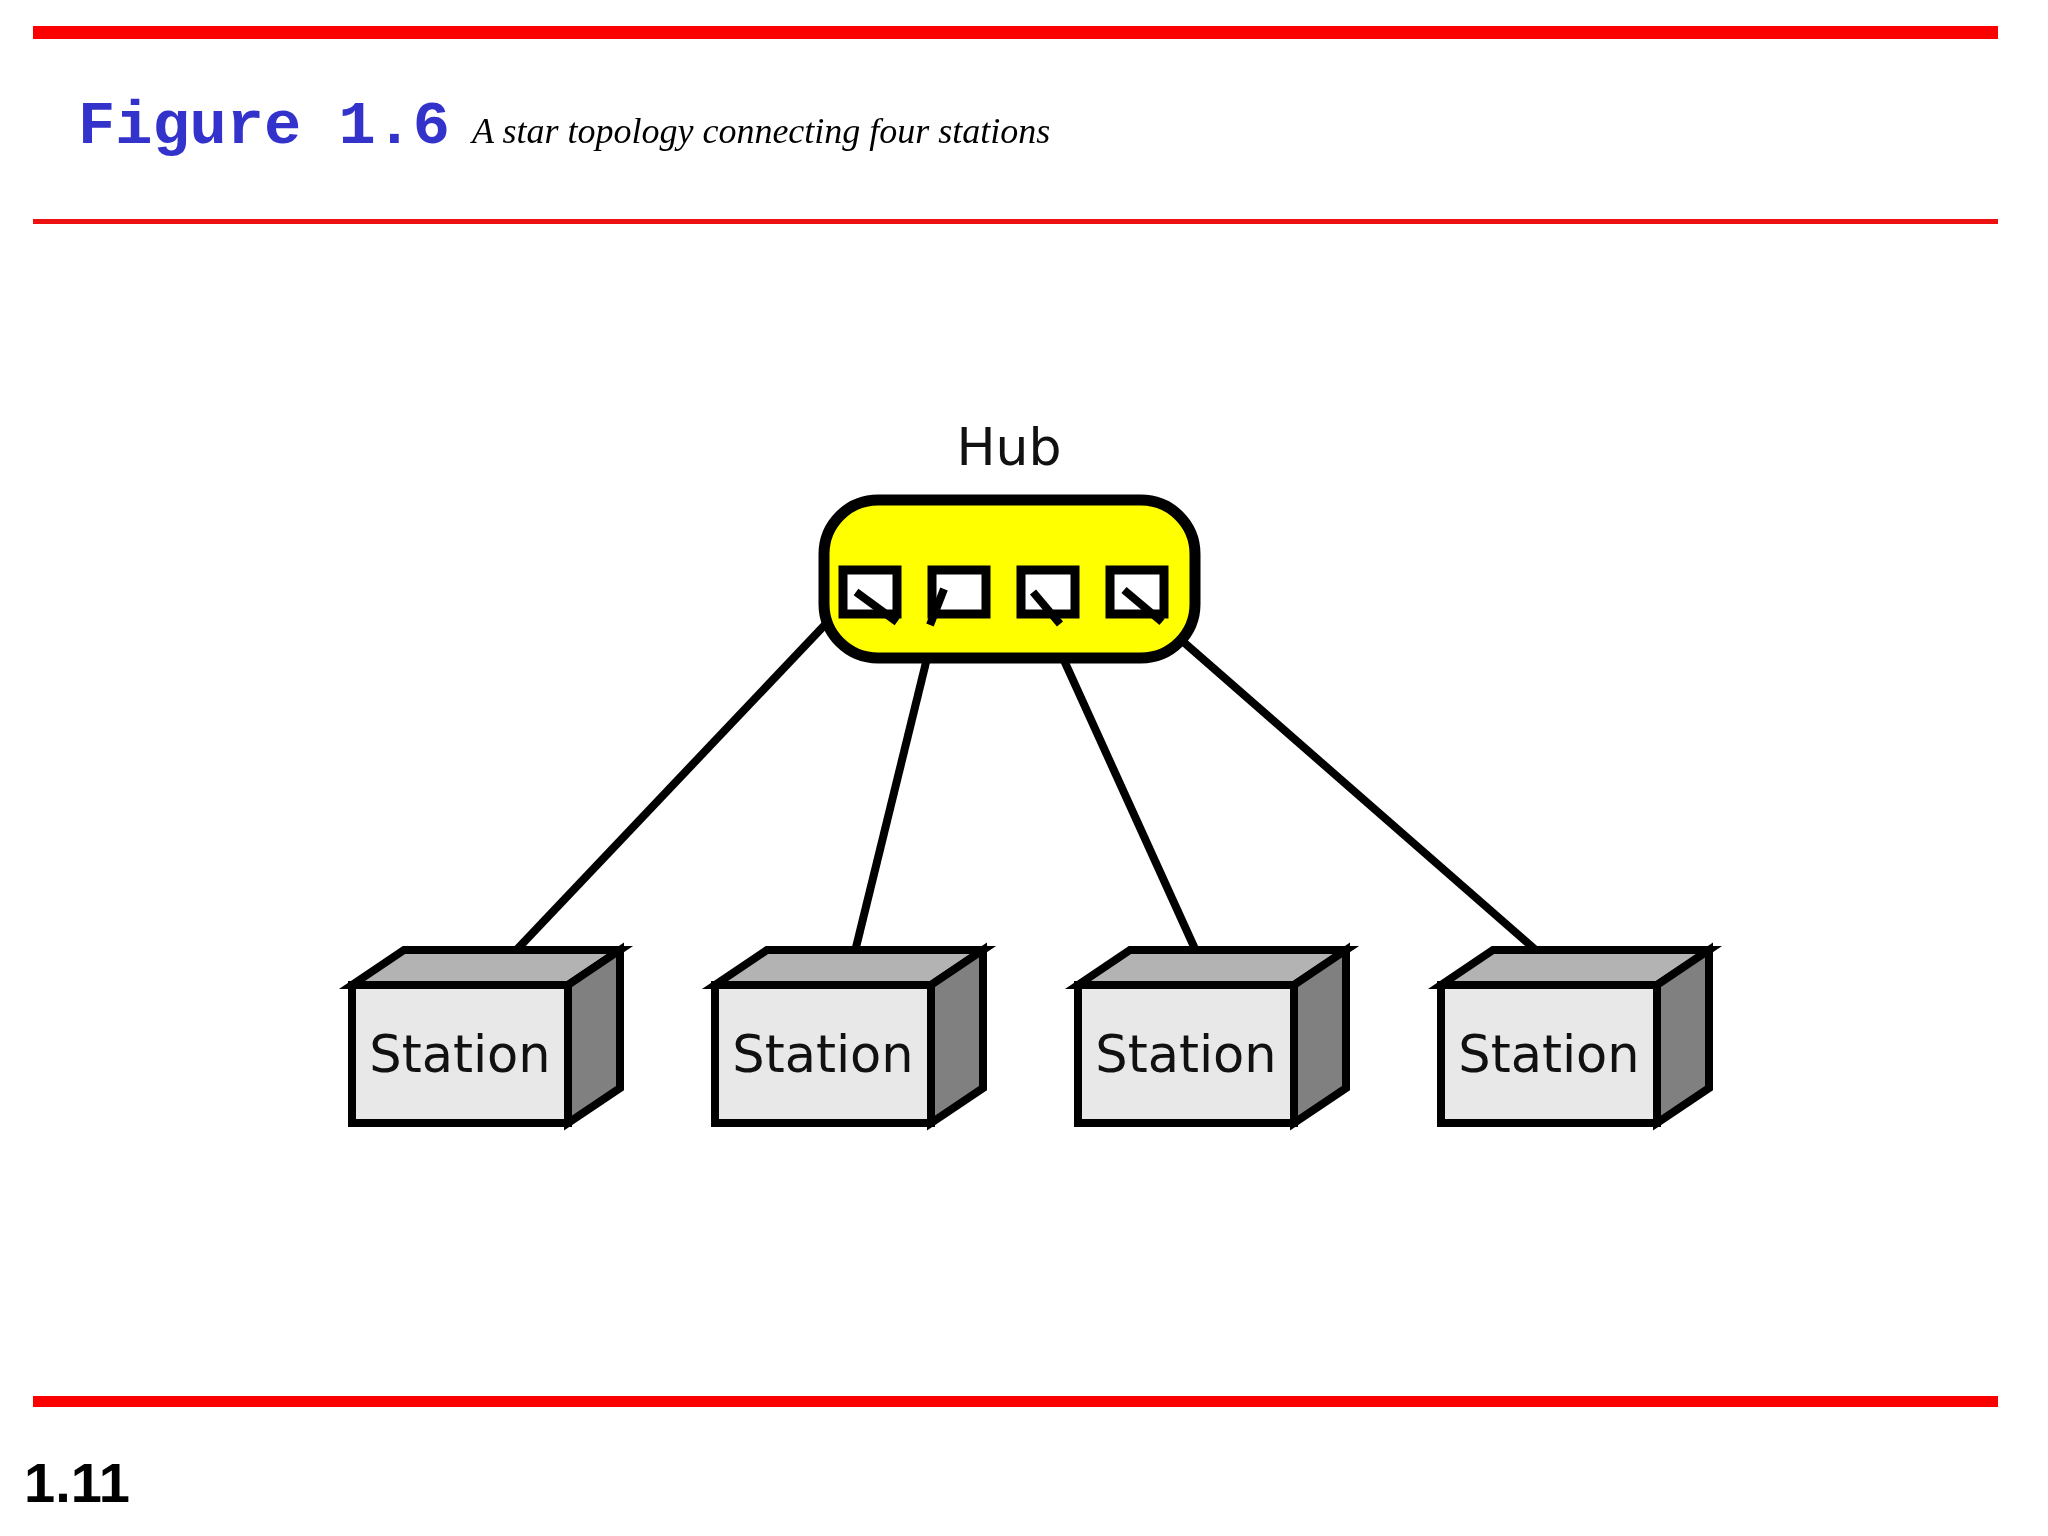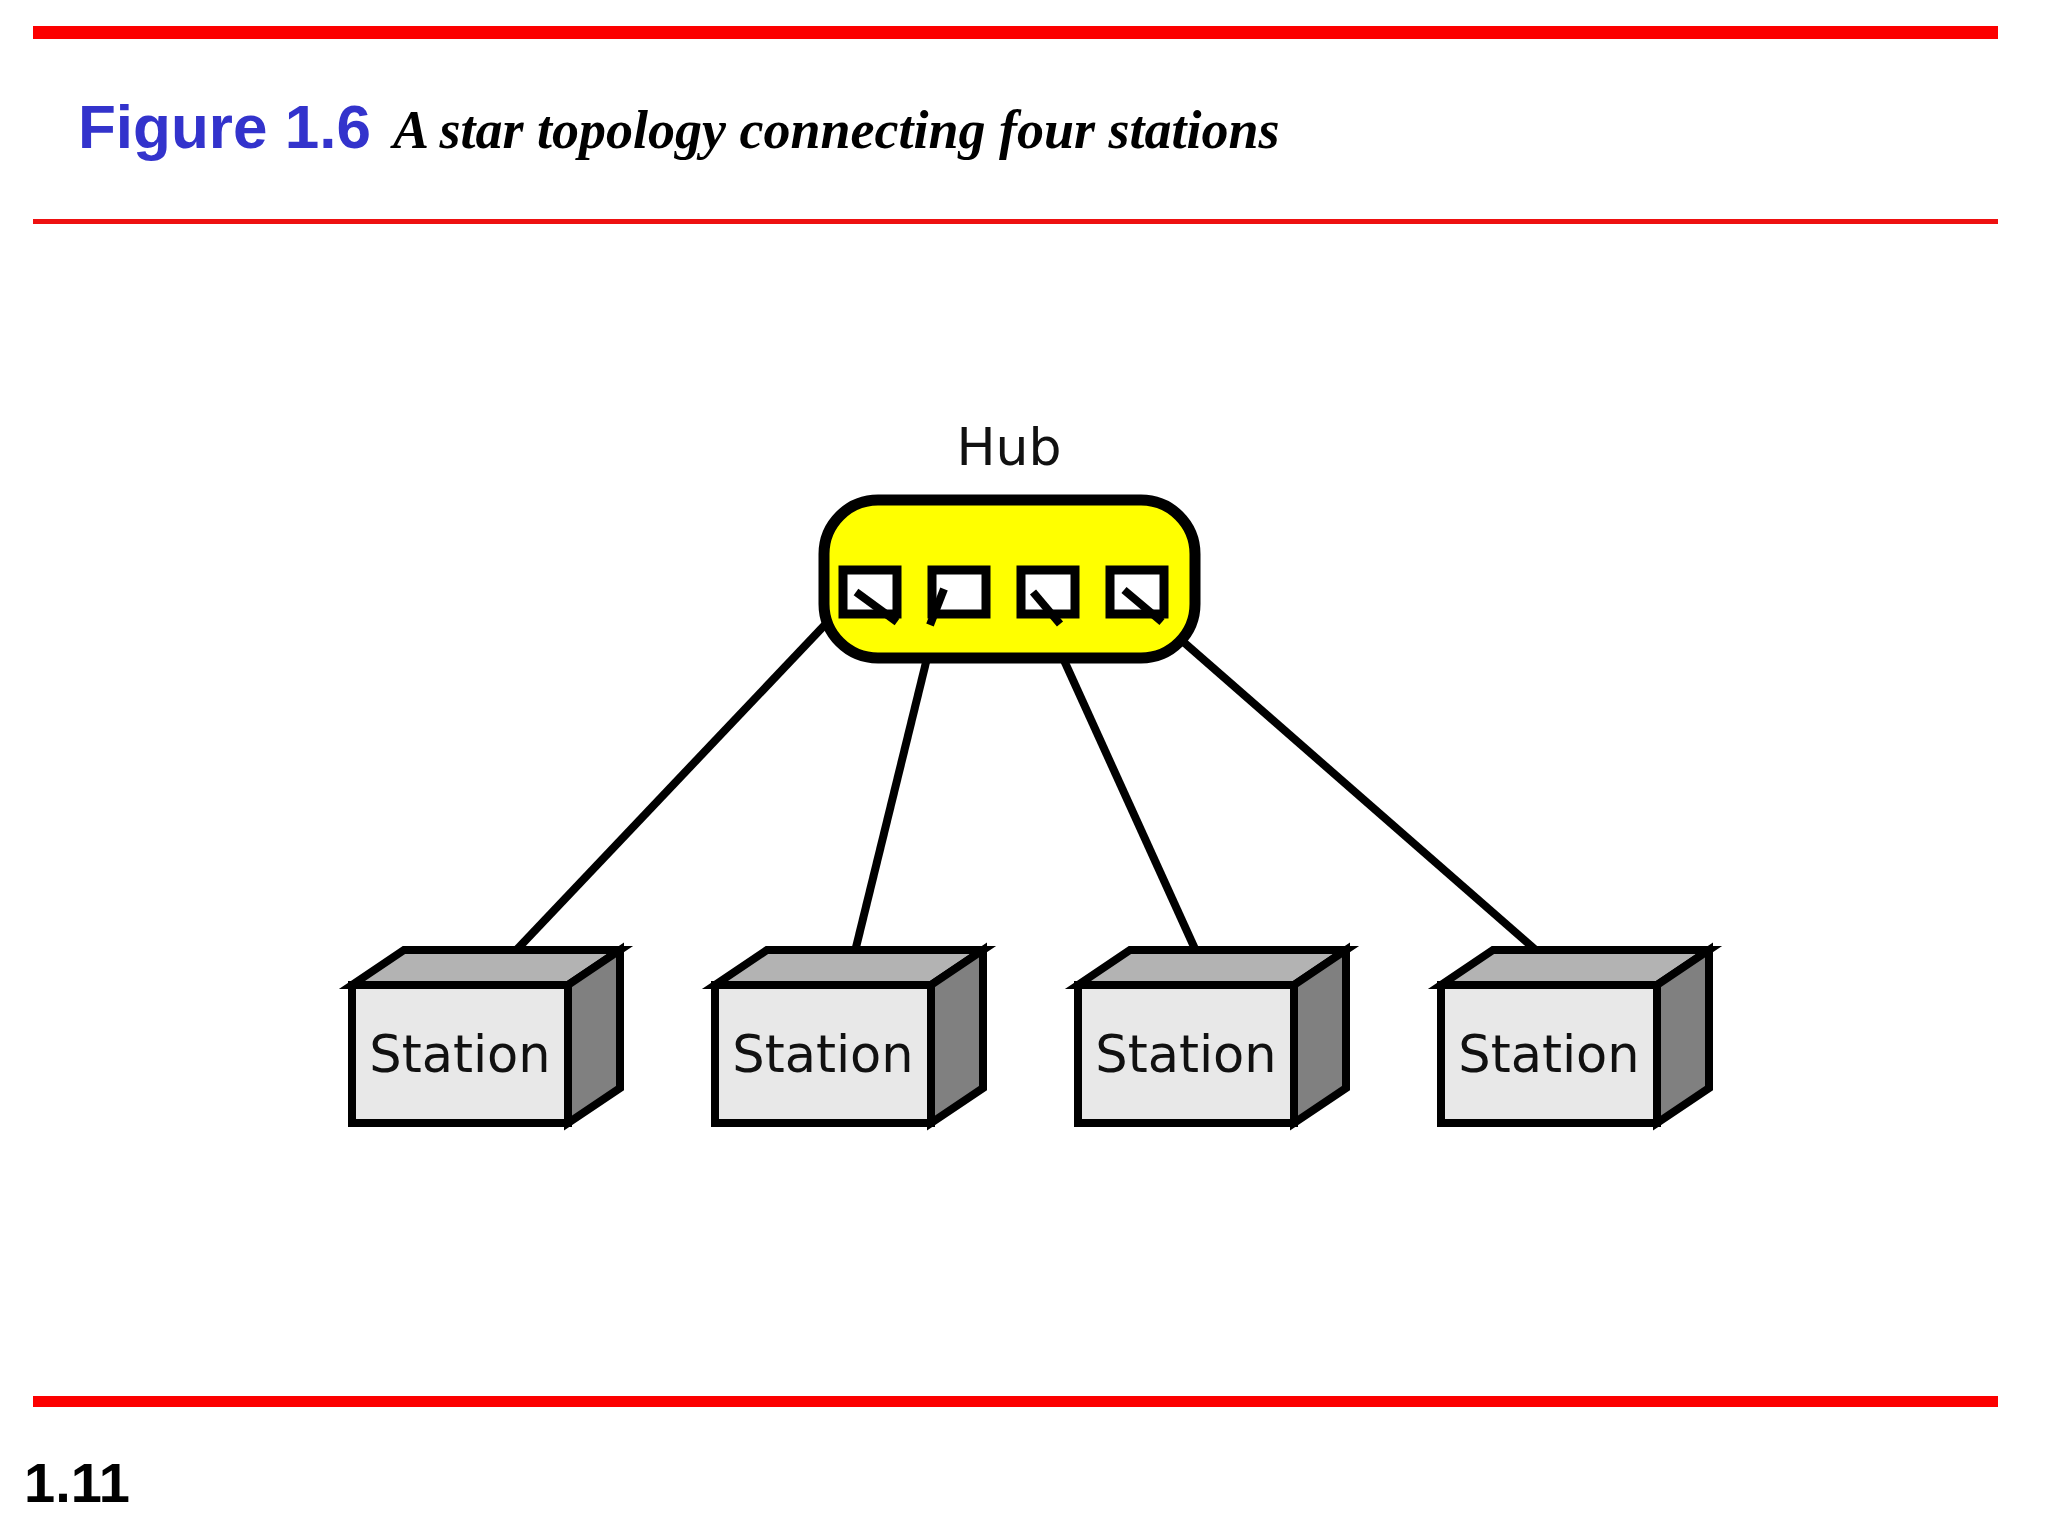--- a/index.html
+++ b/index.html
@@ -37,31 +37,31 @@
 
   
   #caption {
     position: absolute;
     left: 78px;
     top: 96px;
     white-space: nowrap;
     line-height: 1;
   }
   #caption-label {
-    font-family: Liberation Sans, sans-serif;
+    font-family: Liberation Mono, monospace;
     font-weight: bold;
     font-size: 62px;
     color: #3333cc;
     letter-spacing: 0px;
   }
   #caption-text {
     font-family: "Liberation Serif", serif;
-    font-weight: bold;
+    font-weight: normal;
     font-style: italic;
-    font-size: 54px;
+    font-size: 36px;
     color: #000000;
     margin-left: 22px;
   }
 
   
   #page-number {
     position: absolute;
     left: 24px;
     top: 1455px;
     font-family: "Liberation Sans", sans-serif;

